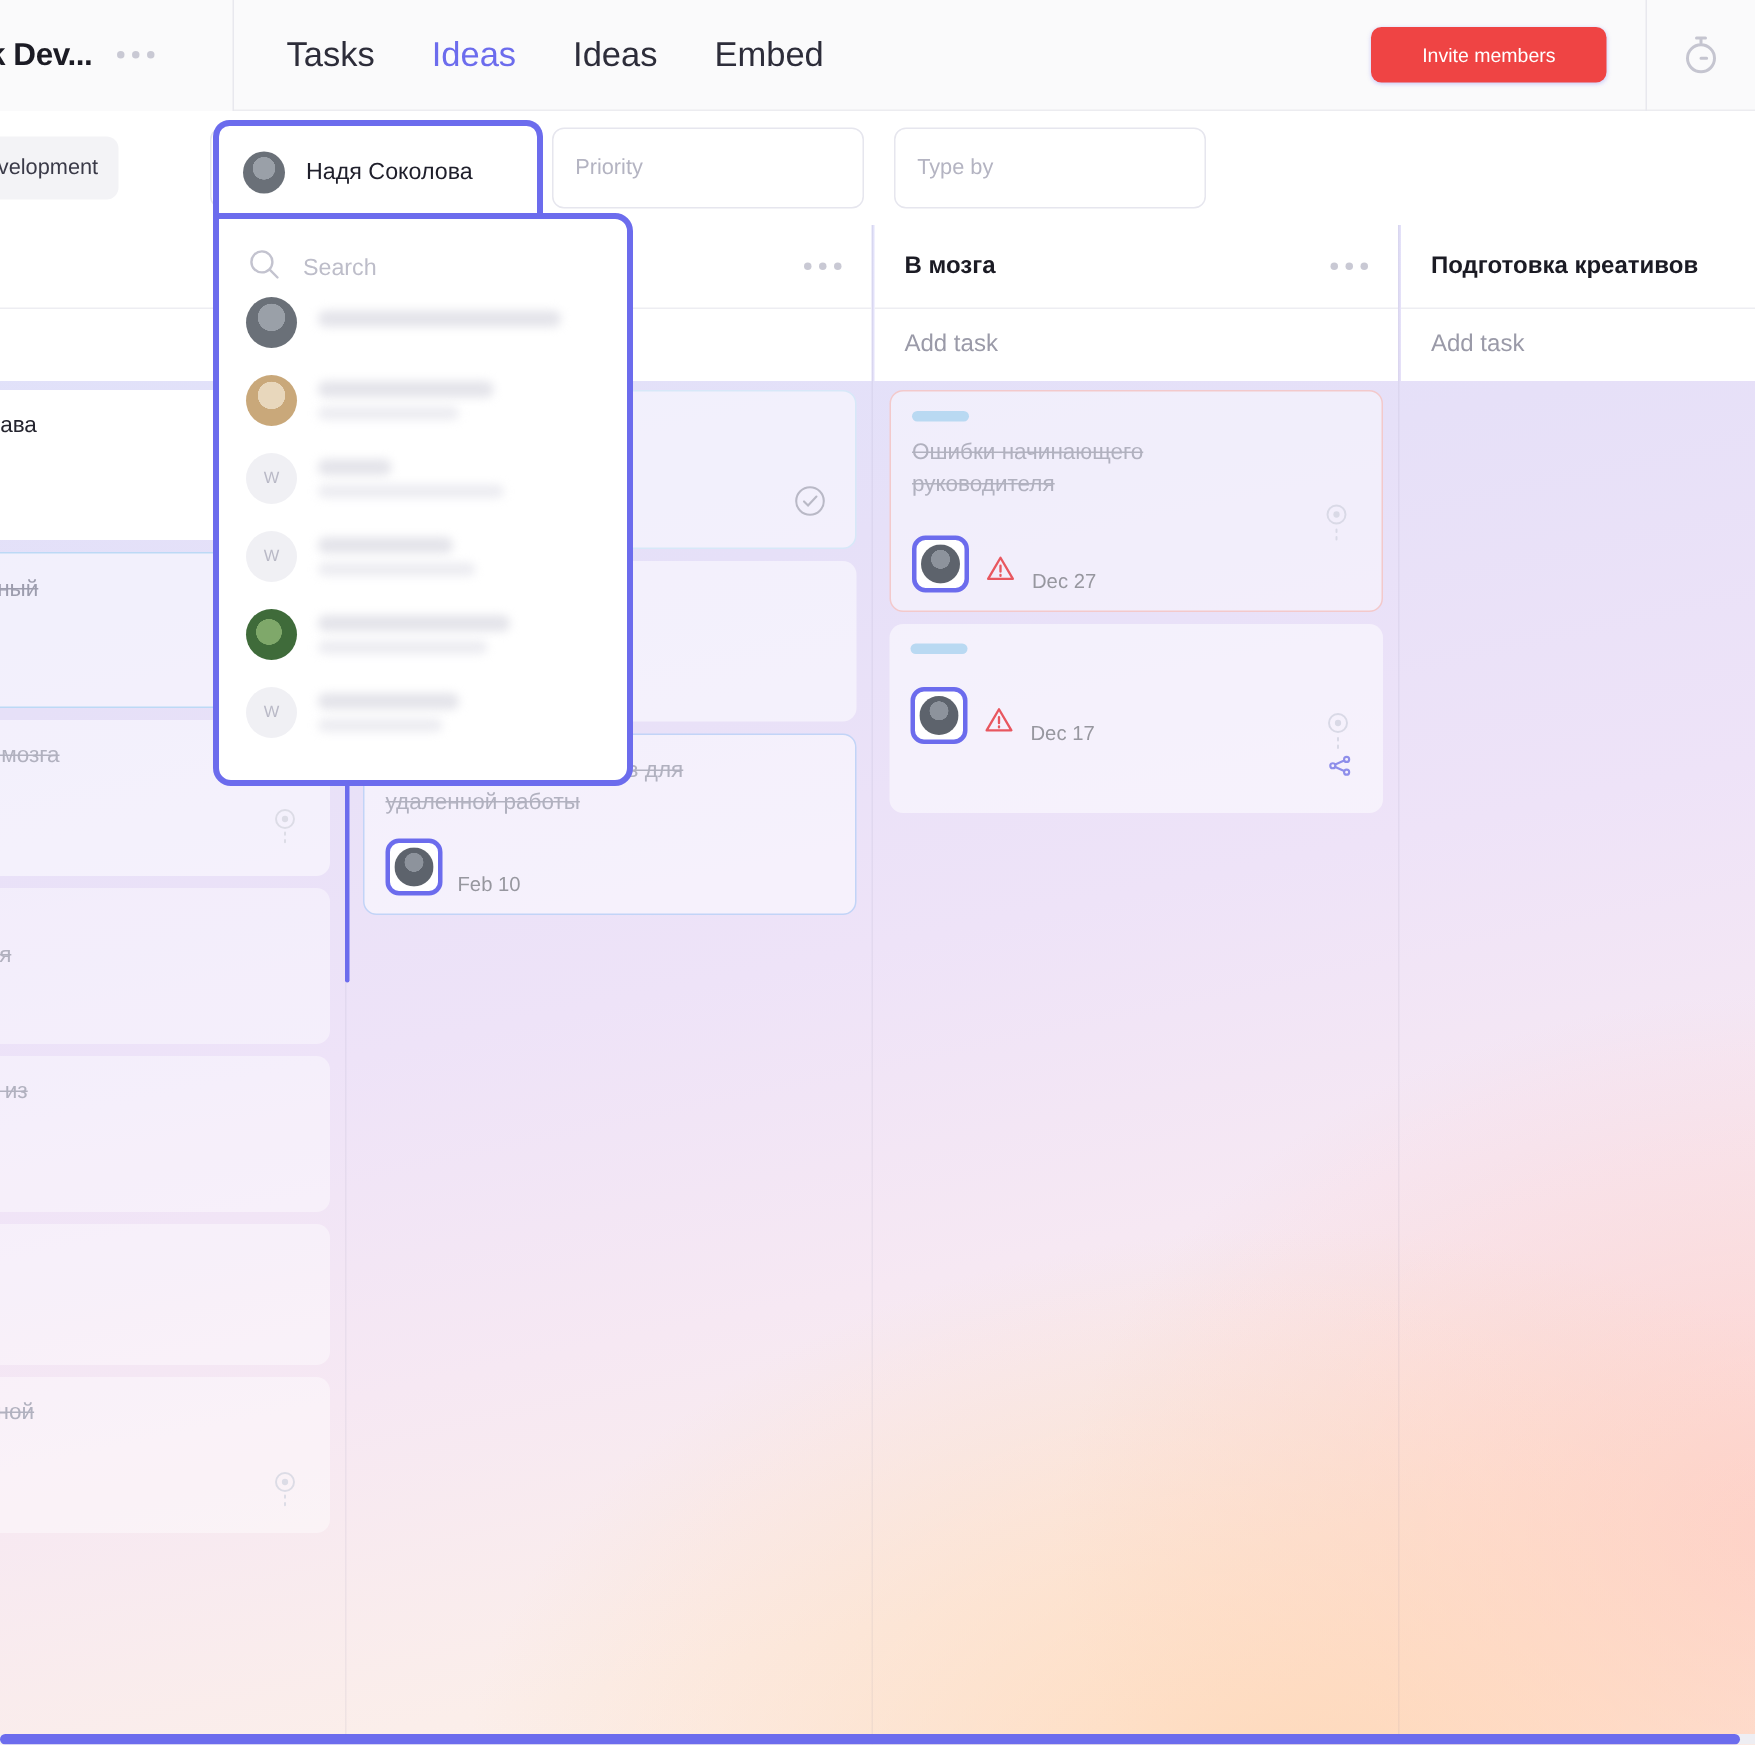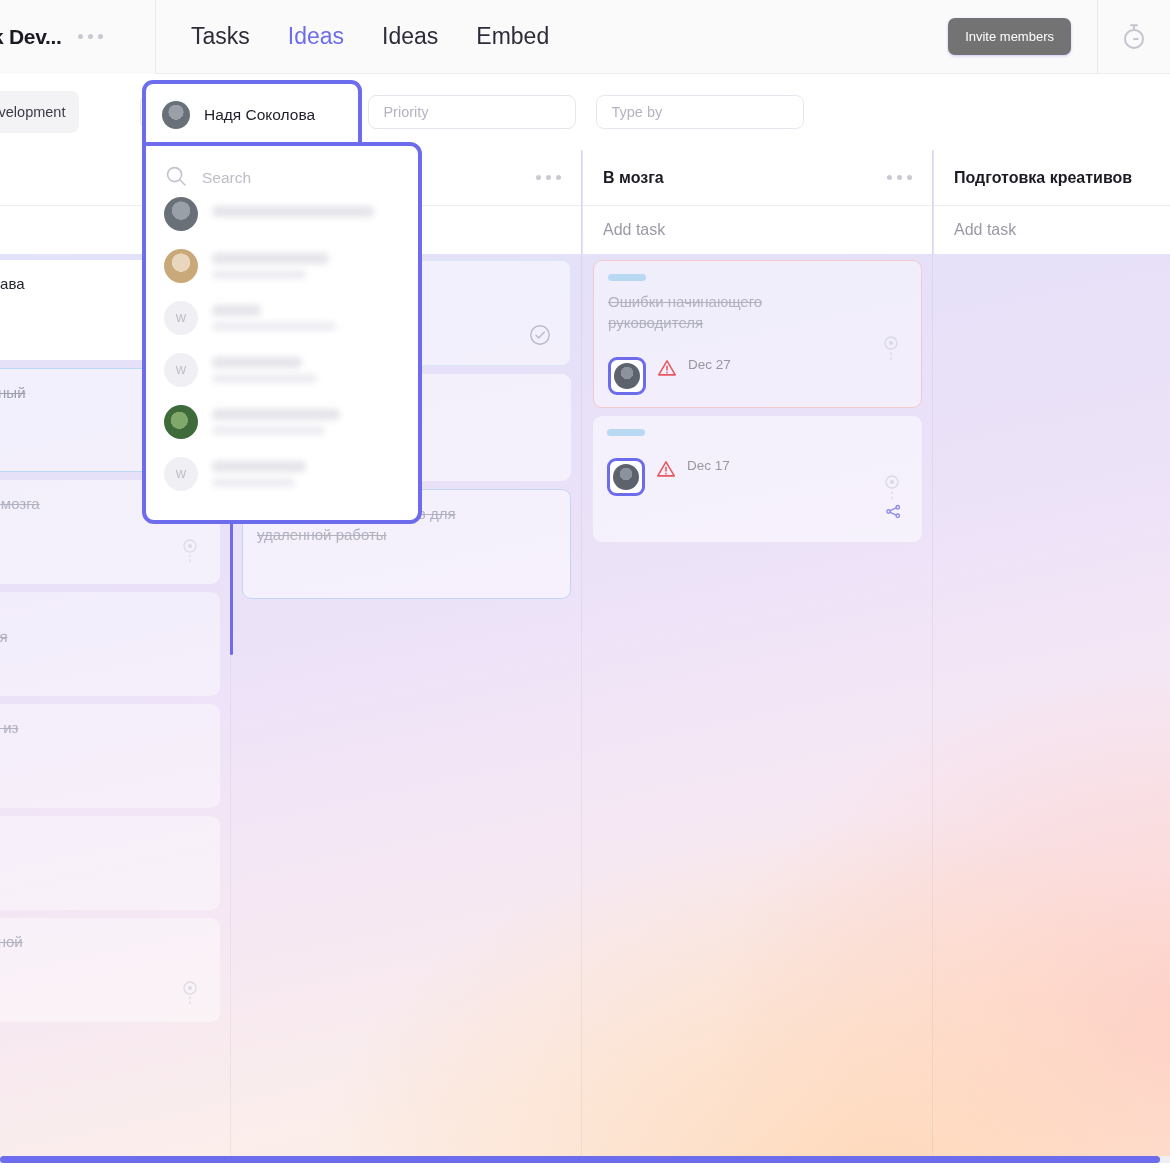--- a/index.html
+++ b/index.html
@@ -29,41 +29,41 @@
   }
   .dots-mini { display:flex; gap:5px; margin-left: 16px; }
   .dots-mini i { width:5px;height:5px;border-radius:50%;background:#c9c9d4; display:block;}
 
   .tb-nav { display: flex; align-items: center; gap: 38px; margin-left: 35px; }
   .tb-nav .navitem { font-size: 23px; color: #2d2d3a; cursor: pointer; }
   .tb-nav .navitem.active { color: #6c6ced; }
 
   .tb-right { margin-left: auto; display:flex; align-items:center; height:74px; }
   .invite-btn {
-    background: #737373; color: #ffffff; border: none; border-radius: 7px;
-    padding: 11px 17px; font-size: 13px; cursor: pointer;
+    background: #ef4444; color: #ffffff; border: none; border-radius: 7px;
+    padding: 11px 34px; font-size: 13px; cursor: pointer;
     font-family: "Liberation Sans", sans-serif;
     box-shadow: 0 1px 3px rgba(108,108,237,.35);
   }
   .tb-divider { width:1px; height:74px; background:#e8e8ee; margin-left:26px; }
   .timer-wrap { width: 72px; height:74px; display:flex; align-items:center; justify-content:center; }
 
   
   .filterbar {
     position: absolute; left: 0; top: 74px; width: 1170px; height: 76px;
     background: #ffffff; display: flex; align-items: center;
   }
   .chip {
     height: 42px; border-radius: 8px; background: #f3f3f6;
     display: flex; align-items: center; padding: 0 14px;
     font-size: 14.5px; color: #3a3a48; white-space: nowrap;
     margin-left: -34px;
   }
   .fsel {
-    height: 34px; border: 1px solid #e6e6ee; border-radius: 8px;
+    height: 54px; border: 1px solid #e6e6ee; border-radius: 8px;
     display: flex; align-items: center; padding: 0 14px;
     font-size: 14.5px; color: #b4b4c2; background:#fff;
   }
   .fsel.w1 { width: 208px; margin-left: 61px; }
   .fsel.w2 { width: 208px; margin-left: 20px; }
   .fsel.w3 { width: 208px; margin-left: 20px; }
 
   
   .board {
     position: absolute; left: 0; top: 150px; width: 1170px; height: 1013px;
@@ -98,21 +98,21 @@
   .card.sel { border: 1px solid #bcd9f5; background: rgba(255,255,255,.5); }
   .card.red { border: 1px solid #f3c9cb; background: rgba(255,255,255,.45); }
   .card.blue-ring { border: 1px solid #c2d4f7; background: rgba(255,255,255,.5); }
 
   .tag { width: 38px; height: 7px; border-radius: 4px; background:#b9d9f2; margin-bottom: 10px; display:block;}
   .ctitle { font-size: 15px; line-height: 21px; color: #25252f; }
   .ctitle.done { color: #9d9dae; text-decoration: line-through; }
   .ctitle.dim { color:#b1b1bf; text-decoration: line-through; }
   .ctitle.plain { color:#25252f; }
 
-  .cfoot { display:flex; align-items:flex-start; gap: 10px; margin-top: 14px; }
+  .cfoot { display:flex; align-items:flex-end; gap: 10px; margin-top: 14px; }
   .avatar { width: 26px; height: 26px; border-radius: 50%; background:#6a7280;
     background-image: radial-gradient(circle at 50% 38%, #8d939c 0 30%, #5d636c 31% 100%);
     display:block; }
   .av-hl { padding: 3px; border: 3px solid #6c6ced; border-radius: 9px; display:inline-flex; background:#fff; }
   .cdate { font-size: 13.5px; color: #97979f; }
 
   .circ-ind { position:absolute; right: 22px; }
   .share-ic { position:absolute; right: 20px; bottom: 18px; }
 
   
@@ -291,20 +291,26 @@
         <div class="card ghost" style="min-height:104px;">
           <div class="ctitle dim">ачем и<br>ивать</div>
           <div class="cfoot">
             <span class="avatar"></span>
             <span class="cdate">Feb 17</span>
           </div>
         </div>
 
         <div class="card blue-ring" style="min-height:110px;">
           <div class="ctitle dim">Подборка инструментов для<br>удаленной работы</div>
+          <div class="cfoot">
+            <span class="av-hl">
+                <span class="avatar"></span>
+              </span>
+            <span class="cdate">Feb 10</span>
+          </div>
         </div>
       </div>
     </div>
 
     <div class="col" style="left:583px; width:349px;">
       <div class="col-head">
         <div class="col-title">В мозга</div>
         <div class="col-dots">
             <i></i>
             <i></i>

